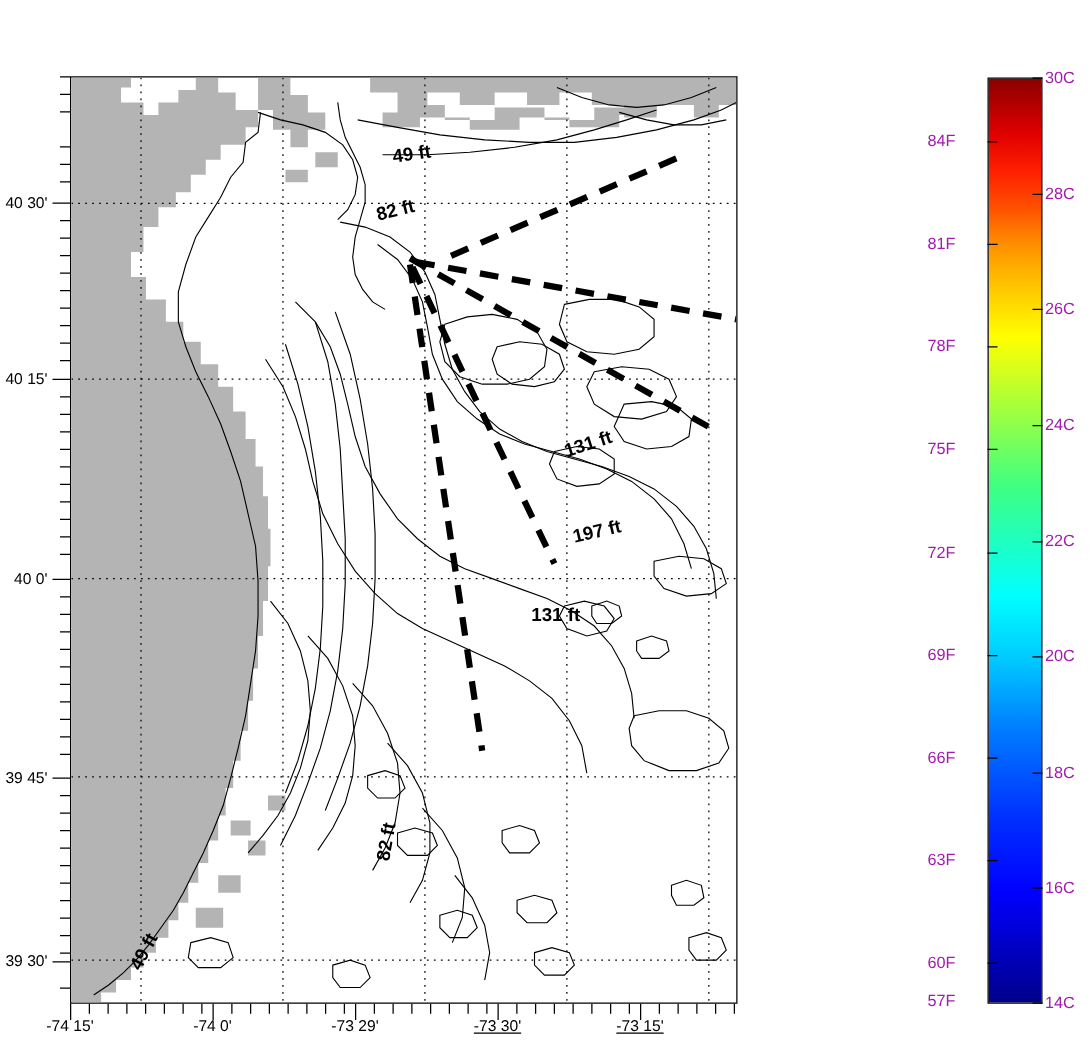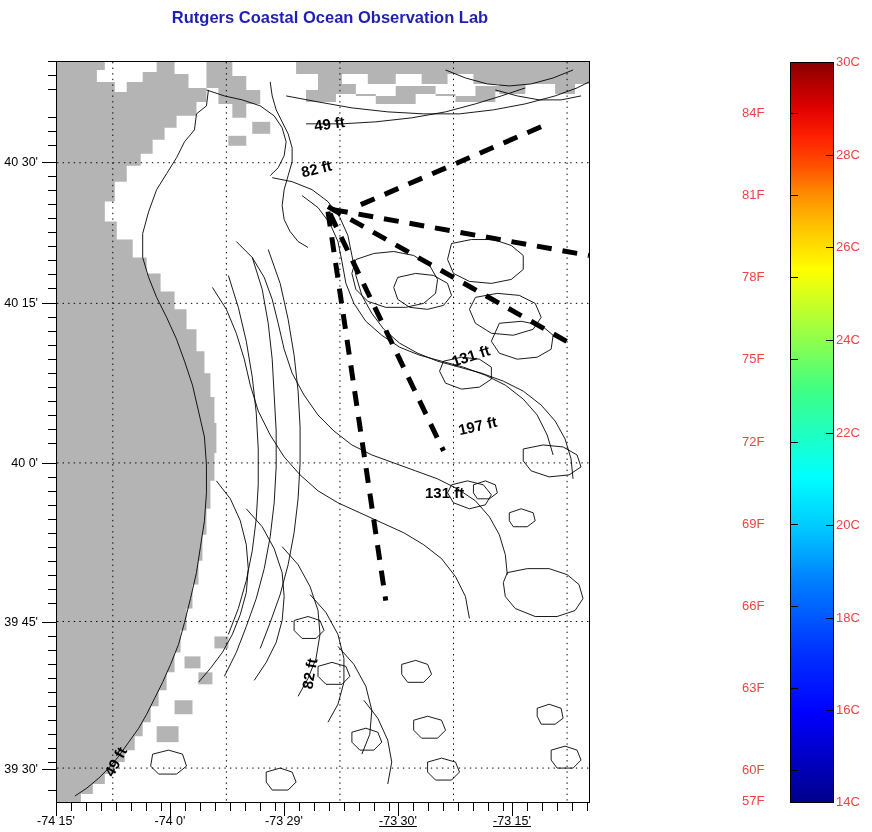--- a/index.html
+++ b/index.html
@@ -99,34 +99,33 @@
     box-sizing: border-box;
   }
   .cb-tick {
     position: absolute;
     height: 1px;
     background: #000;
   }
   .cb-label {
     position: absolute;
     font-size: 13px;
-    color: #ef4444;
+    color: #a21caf;
     white-space: nowrap;
     font-family: "Liberation Sans", sans-serif;
   }
   .cb-label-left { }
   .cb-label-right { text-align: left; }
 </style>
 </head>
 <body>
 
 <div id="page">
 
   <div id="title-block">
-    <span id="title-line2">Rutgers Coastal Ocean Observation Lab</span>
   </div>
 
   <div id="map-frame">
     <div id="map-clip">
       <svg class="map-svg" viewBox="0 0 534 742" preserveAspectRatio="none">
 
         <g>
 
           <path d="M0,0 L48,0 L48,8 L40,8 L40,20 L58,20 L58,30 L70,30 L70,20 L86,20
                    L86,10 L100,10 L100,0 L118,0 L118,12 L132,12 L132,26 L150,26

